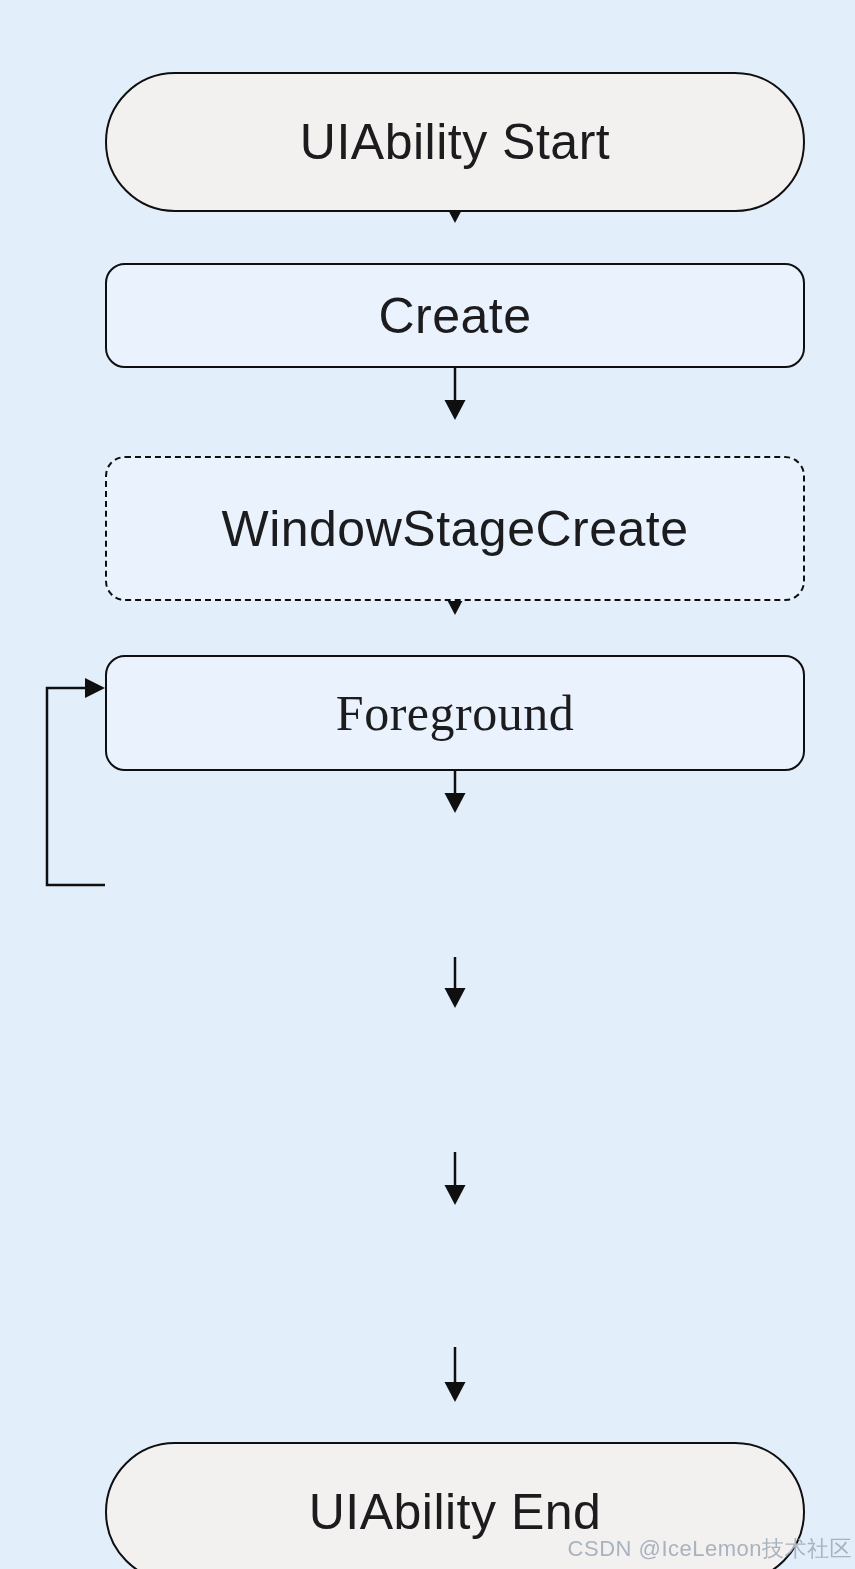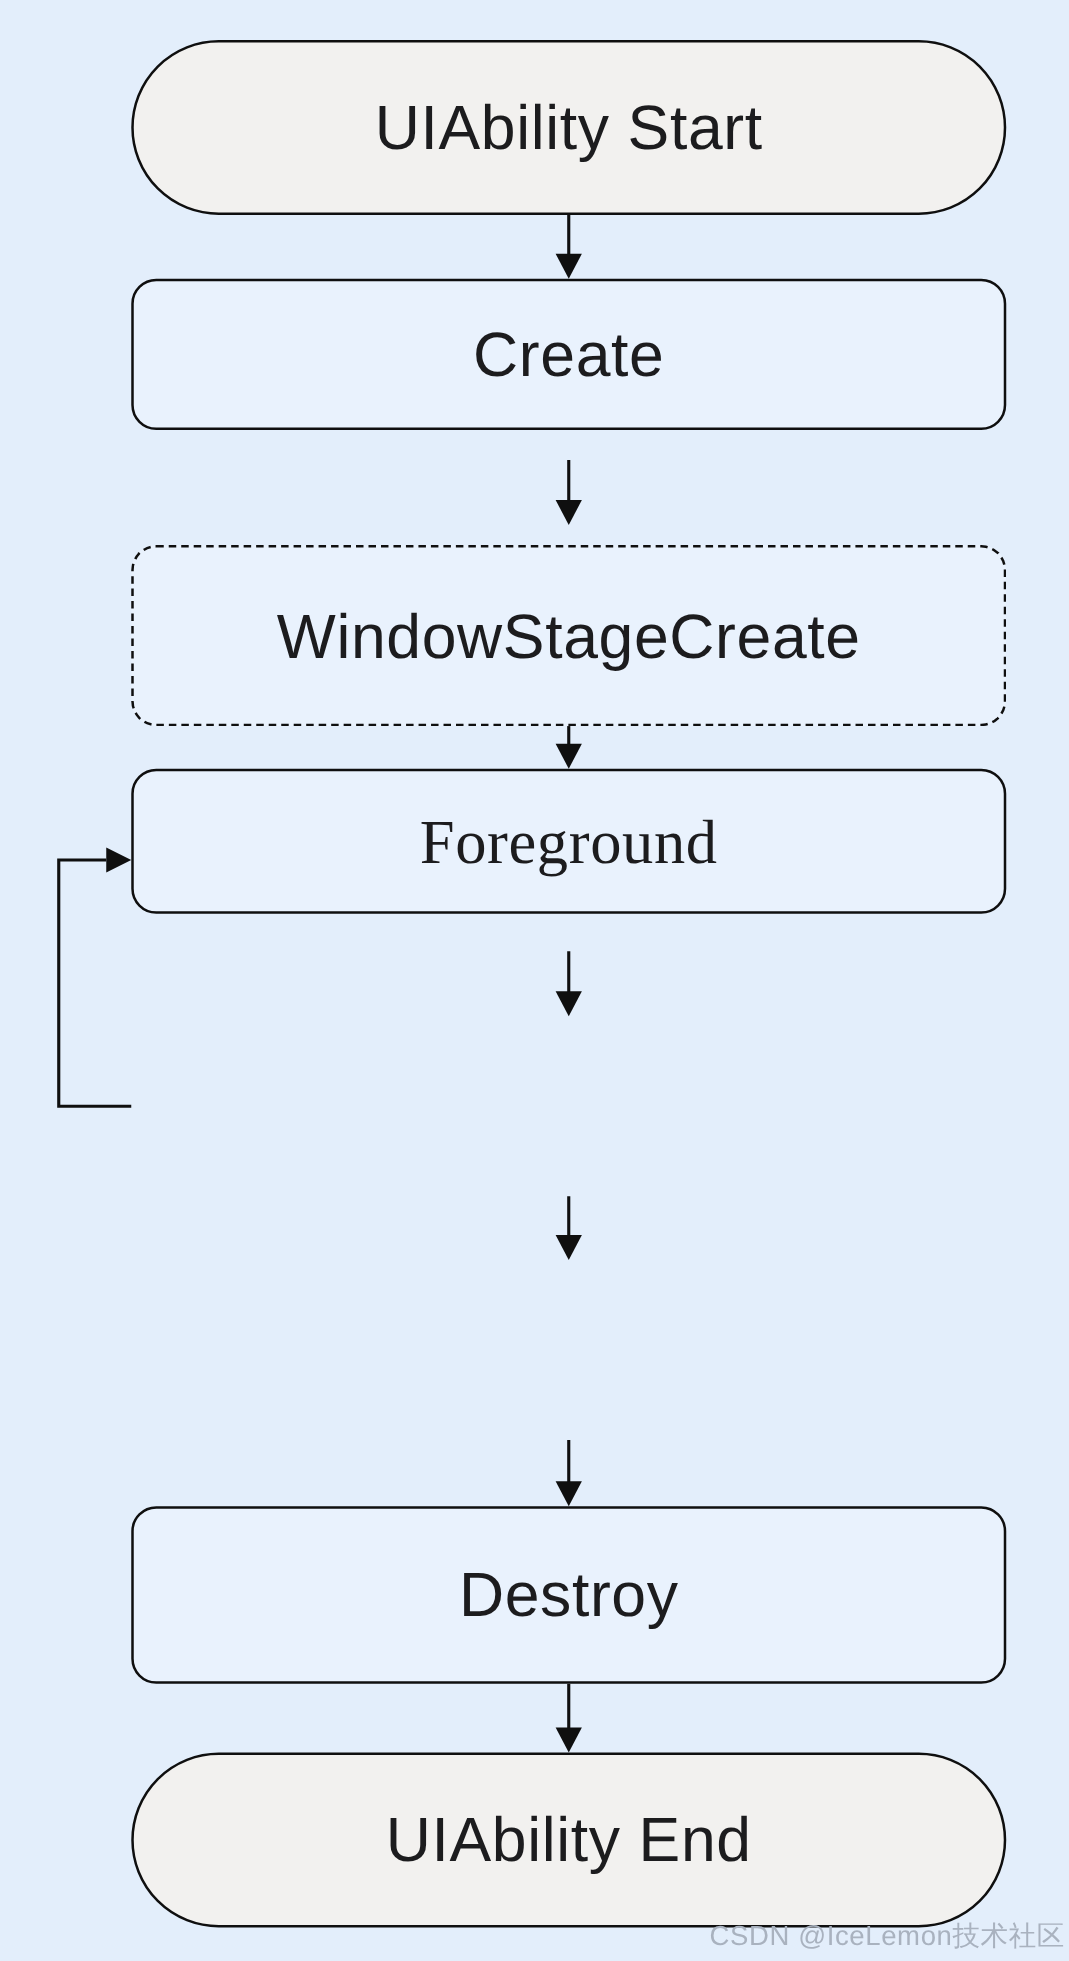--- a/index.html
+++ b/index.html
@@ -24,20 +24,21 @@
     left: 105px; width: 700px;
     box-sizing: border-box;
     background: var(--node-fill);
     border: 2px solid var(--stroke);
     border-radius: 20px;
     display: flex; align-items: center; justify-content: center;
     font-size: 50px;
     letter-spacing: 0.5px;
     color: var(--text);
     white-space: nowrap;
+    margin-top: 40px;
   }
   .node.stadium {
     background: var(--terminal-fill);
     border-radius: 72px;
   }
   .node.dashed { border-style: dashed; }
   #edges {
     position: absolute; inset: 0;
     pointer-events: none;
   }
@@ -98,26 +99,25 @@
     </g>
 
     <g>
       <line x1="455" y1="1347" x2="455" y2="1384"></line>
       <polygon points="444.5,1382 465.5,1382 455,1402"></polygon>
     </g>
   </svg>
 
   <div class="node stadium" style="top:32px;  height:140px;">UIAbility Start</div>
 
-  <div class="node" style="top:223px; height:121px;">Create</div>
+  <div class="node" style="top:223px; height:105px;">Create</div>
 
-  <div class="node dashed" style="top:436px; height:145px;">WindowStageCreate</div>
+  <div class="node dashed" style="top:416px; height:145px;">WindowStageCreate</div>
 
   <div class="node" style="top:615px; height:116px;font-family:Liberation Serif, serif;">Foreground</div>
 
 
 
-  <div class="node" style="top:1205px; height:142px;">Destroy</div>
 
   <div class="node stadium" style="top:1402px; height:140px;">UIAbility End</div>
 
   <div class="watermark">CSDN @IceLemon技术社区</div>
 </div>
 
 </body></html>

